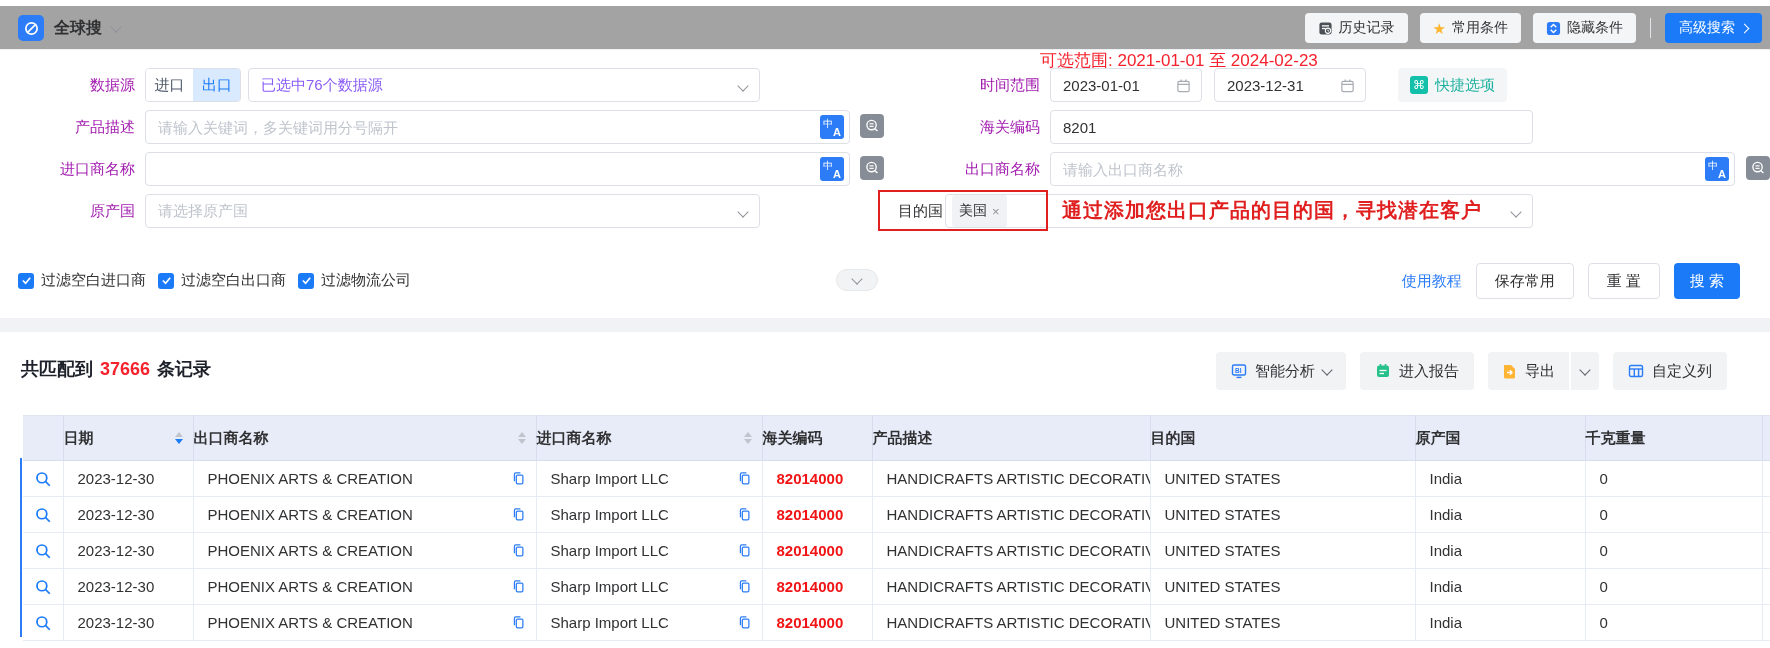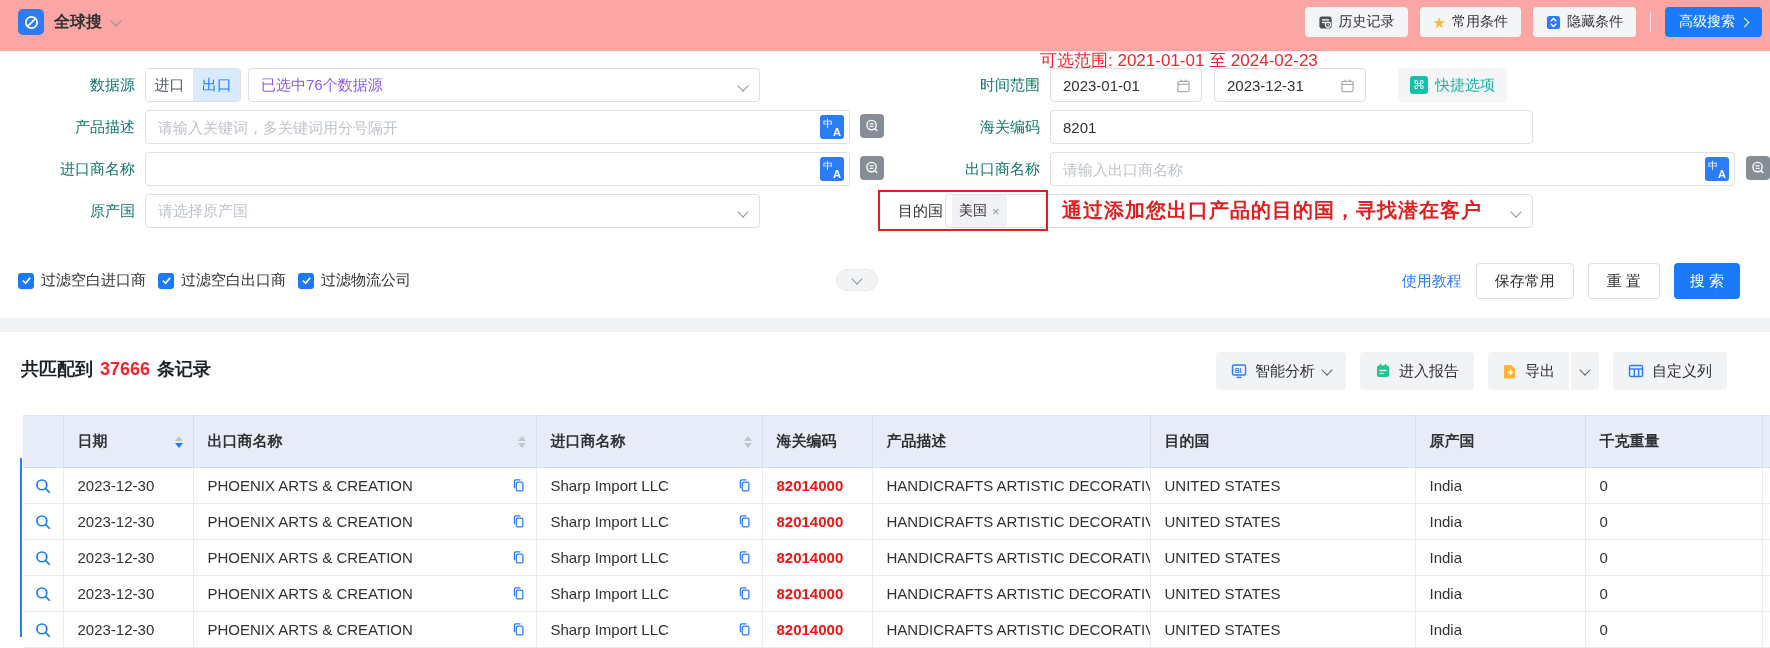--- a/index.html
+++ b/index.html
@@ -1,32 +1,32 @@
 <!DOCTYPE html>
 <html><head>
 <meta charset="utf-8">
 <style>
   *{margin:0;padding:0;box-sizing:border-box}
   html,body{width:1770px;height:648px}
   body{font-family:"Liberation Sans","DejaVu Sans",sans-serif;background:#fff;overflow:hidden;position:relative;color:#303133}
   
-  .topbar{position:absolute;left:0;top:0;width:1770px;height:52px;background:#fca5a5;border-bottom:1px solid #eef0f3}
+  .topbar{position:absolute;left:0;top:6px;width:1770px;height:44px;background:#a3a3a3;border-bottom:1px solid #eef0f3}
   .logo{position:absolute;left:18px;top:9px;width:26px;height:26px;background:#2b7cf6;border-radius:5px;display:flex;align-items:center;justify-content:center}
   .app-title{position:absolute;left:54px;top:0;height:44px;line-height:44px;font-size:16px;font-weight:700;color:#303133}
   .chev{display:inline-block;width:8px;height:8px;border-right:1.6px solid #909399;border-bottom:1.6px solid #909399}
   .chev.down{transform:rotate(45deg)}
   .title-chev{position:absolute;left:112px;top:17px}
   .topbar-right{position:absolute;right:8px;top:7px;height:30px;display:flex;align-items:center;gap:12px}
   .tb-btn{height:30px;background:#f4f5f7;border-radius:4px;display:flex;align-items:center;gap:6px;padding:0 13px;font-size:14px;color:#303133;cursor:pointer}
   .tb-divider{width:1px;height:20px;background:#e2e4e9;margin:0 2px}
   .tb-primary{height:30px;background:#1a7af8;border-radius:4px;color:#fff;display:flex;align-items:center;gap:6px;padding:0 14px;font-size:14px}
   .tb-primary .chev{border-color:#fff;width:7px;height:7px;transform:rotate(-45deg)}
   .star{color:#fdb731;font-size:15px;line-height:1}
   
-  .flabel{position:absolute;height:34px;line-height:34px;font-size:15px;color:#0f766e;text-align:right;width:130px}
+  .flabel{position:absolute;height:34px;line-height:34px;font-size:15px;color:#a21caf;text-align:right;width:130px}
   .ctl{position:absolute;height:34px;border:1px solid #dcdfe6;border-radius:4px;background:#fff;display:flex;align-items:center}
   .ctl input{border:none;outline:none;background:transparent;flex:1;font-size:15px;color:#303133;padding:0 12px;min-width:0}
   .ctl input::placeholder{color:#bfc4cc}
   .seg{position:absolute;display:flex;border:1px solid #dcdfe6;border-radius:4px;overflow:hidden;height:34px;background:#fff}
   .seg-item{width:47px;text-align:center;line-height:32px;font-size:15px;color:#4e5969;background:#fff}
   .seg-item + .seg-item{border-left:1px solid #dcdfe6}
   .seg-item.sel{background:#d9eaff;color:#1a7af8;border-left-color:#d9eaff}
   .dd-chev{position:absolute;right:12px;top:13px}
   .sel-text{font-size:15px;color:#8b5cf6;padding-left:12px}
   .hint-red{position:absolute;left:1040px;top:49px;font-size:17px;color:#f5222d;}
@@ -54,21 +54,21 @@
   .res-title{position:absolute;left:21px;top:357px;font-size:18px;font-weight:700;color:#1d2129;display:flex;gap:7px;align-items:baseline}
   .res-title .count{color:#f5222d}
   .res-actions{position:absolute;right:43px;top:352px;height:38px;display:flex;align-items:center;gap:14px}
   .ra-btn{height:38px;background:#f1f3f5;border-radius:4px;display:flex;align-items:center;gap:8px;padding:0 15px;font-size:15px;color:#303133}
   .ra-group{height:38px;display:flex;align-items:center;background:#f1f3f5;border-radius:4px;overflow:hidden}
   .ra-group .seg1{display:flex;align-items:center;gap:8px;padding:0 14px;height:38px;font-size:15px}
   .ra-group .seg2{width:30px;height:38px;display:flex;align-items:center;justify-content:center;border-left:2px solid #fff}
   
   .tbl-wrap{position:absolute;left:23px;top:415px;width:1747px}
   table{border-collapse:collapse;table-layout:fixed;width:1747px}
-  thead th{height:52px;background:#e7ecf8;font-size:15px;font-weight:700;color:#303133;text-align:left;padding-left:14px;border-right:1px solid #d7ddec;border-top:1px solid #dfe4f0;border-bottom:1px solid #d7ddec}
+  thead th{height:45px;background:#e7ecf8;font-size:15px;font-weight:700;color:#303133;text-align:left;border-right:1px solid #d7ddec;border-top:1px solid #dfe4f0;border-bottom:1px solid #d7ddec}
   thead th.noborder{border-right:none}
   tbody td{height:36px;font-size:15px;color:#303133;padding-left:14px;border-right:1px solid #e7ebf4;border-bottom:1px solid #e7ebf4;background:#fff;white-space:nowrap;overflow:hidden}
   tbody td.icon-cell{padding-left:0;text-align:center}
   .th-flex{display:flex;align-items:center;justify-content:space-between;padding-right:10px}
   .sorter{display:inline-flex;flex-direction:column;gap:2px}
   .car-up{width:0;height:0;border-left:4px solid transparent;border-right:4px solid transparent;border-bottom:5px solid #c0c4cc}
   .car-dn{width:0;height:0;border-left:4px solid transparent;border-right:4px solid transparent;border-top:5px solid #c0c4cc}
   .car-dn.active{border-top-color:#1a7af8}
   .cell-copy{display:flex;align-items:center;justify-content:space-between;padding-right:10px}
   td.hs{color:#f01414;font-weight:700}

